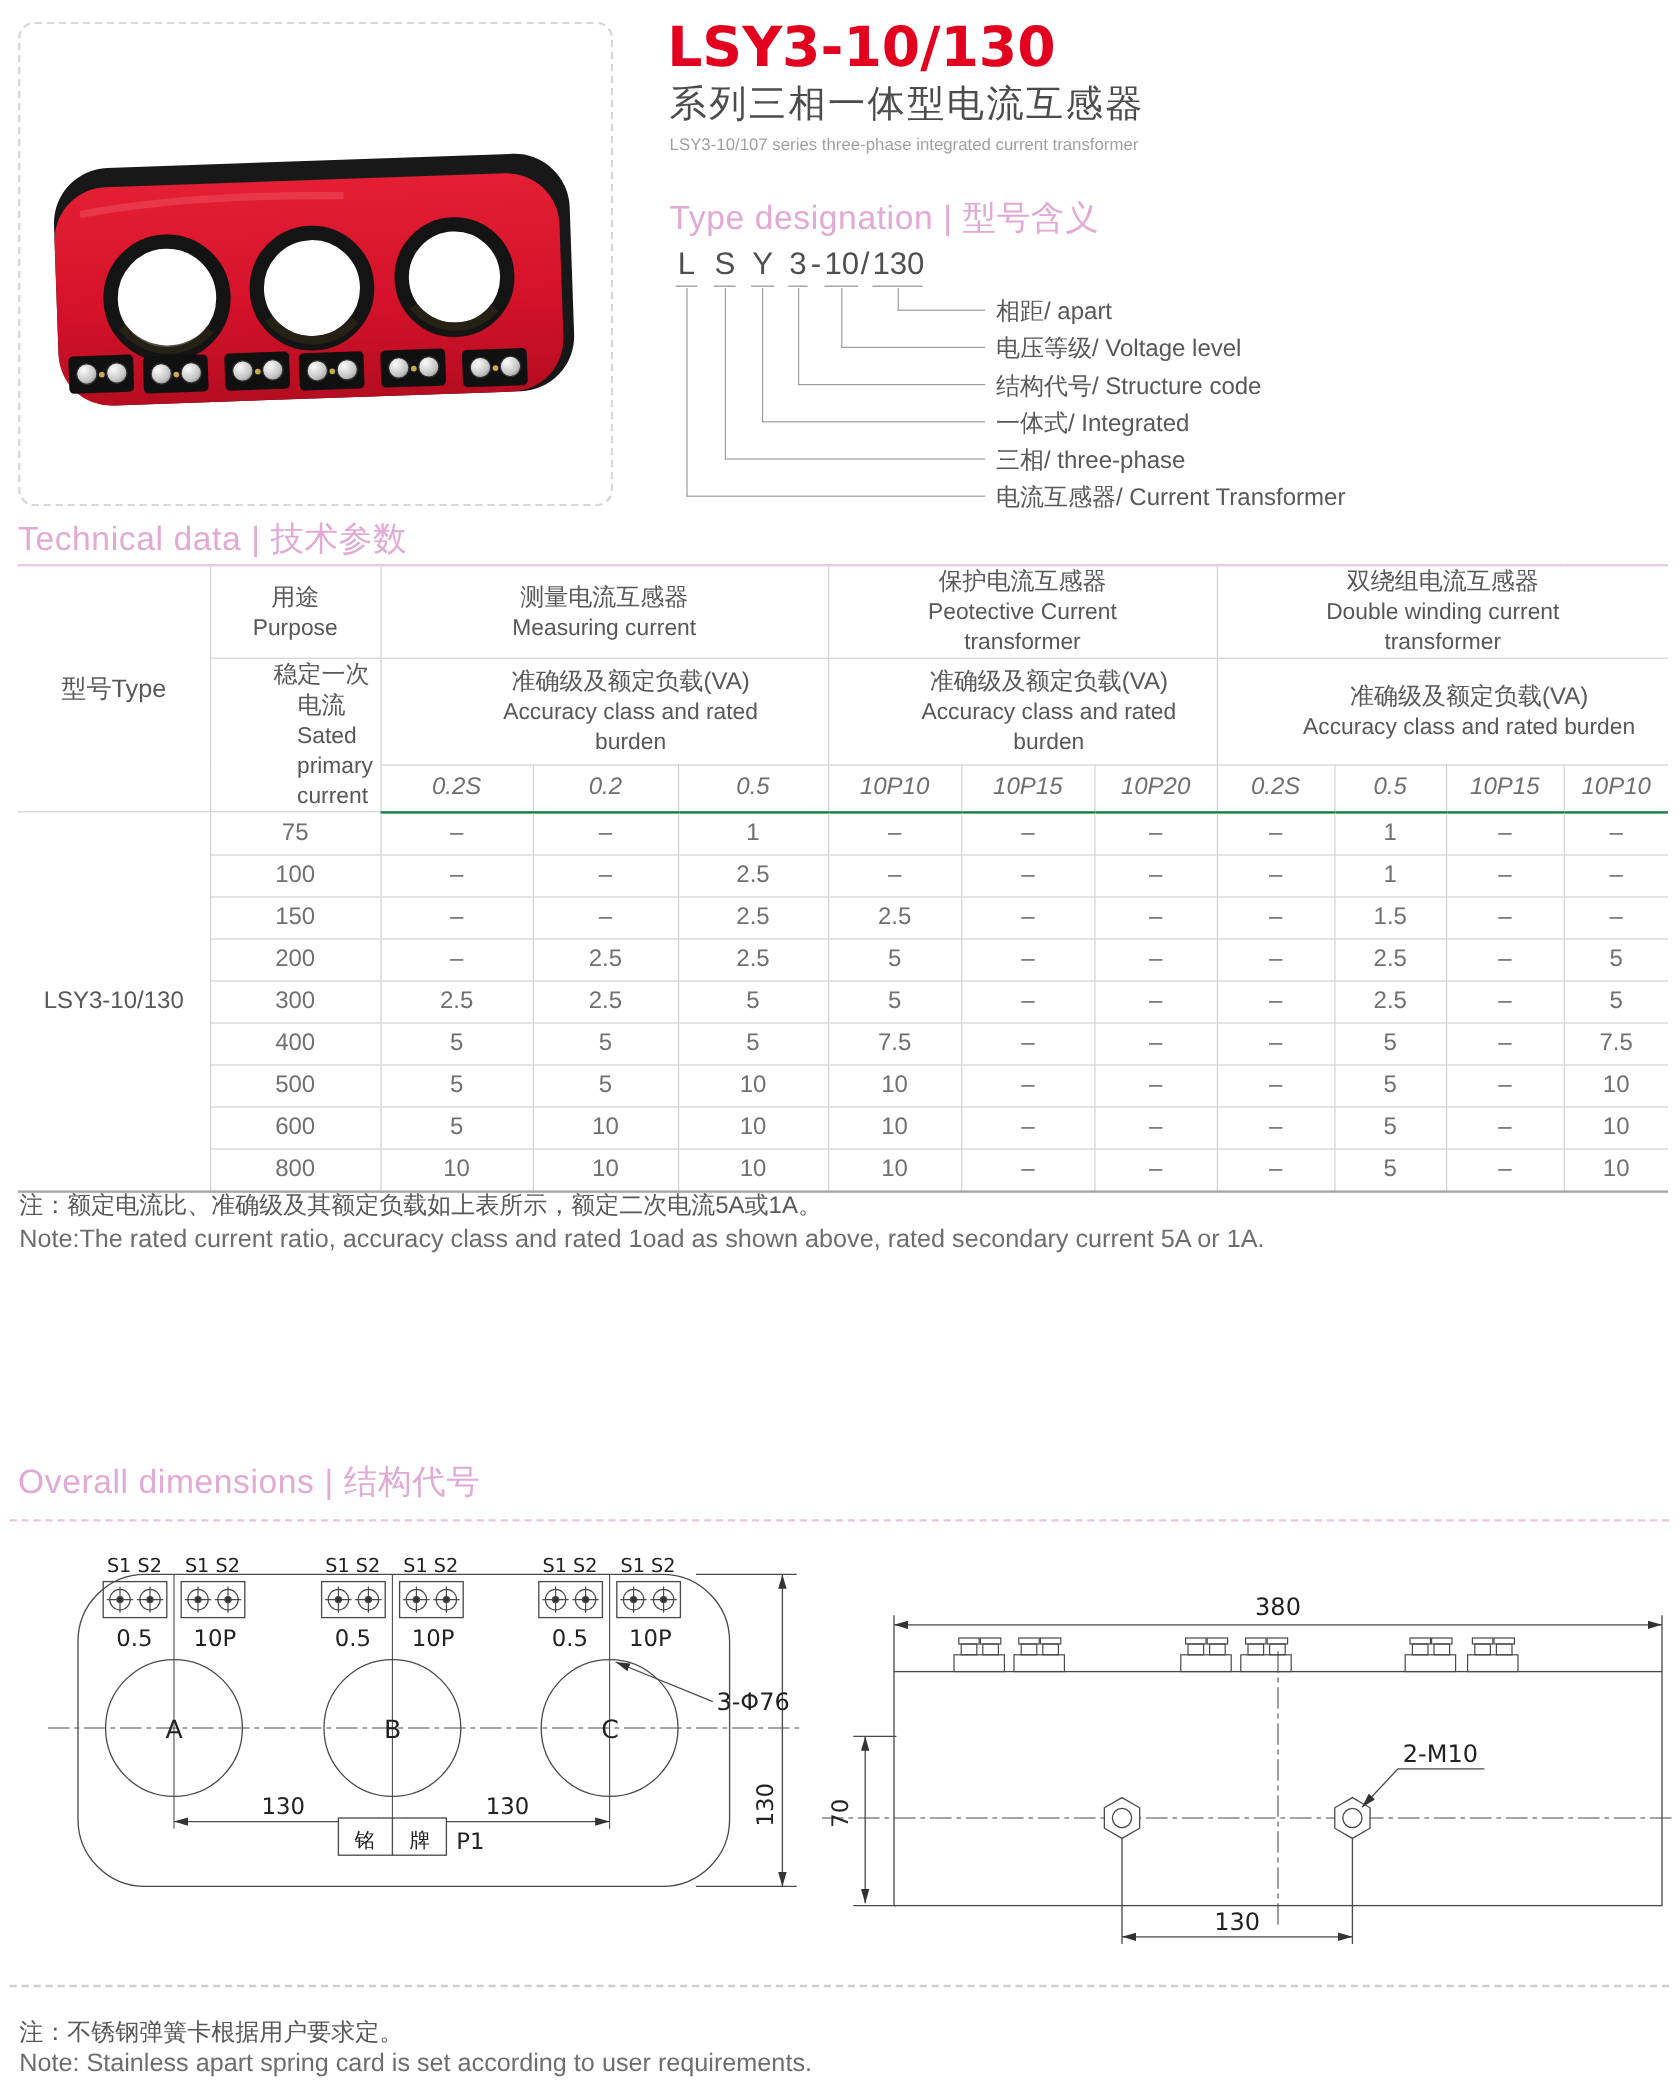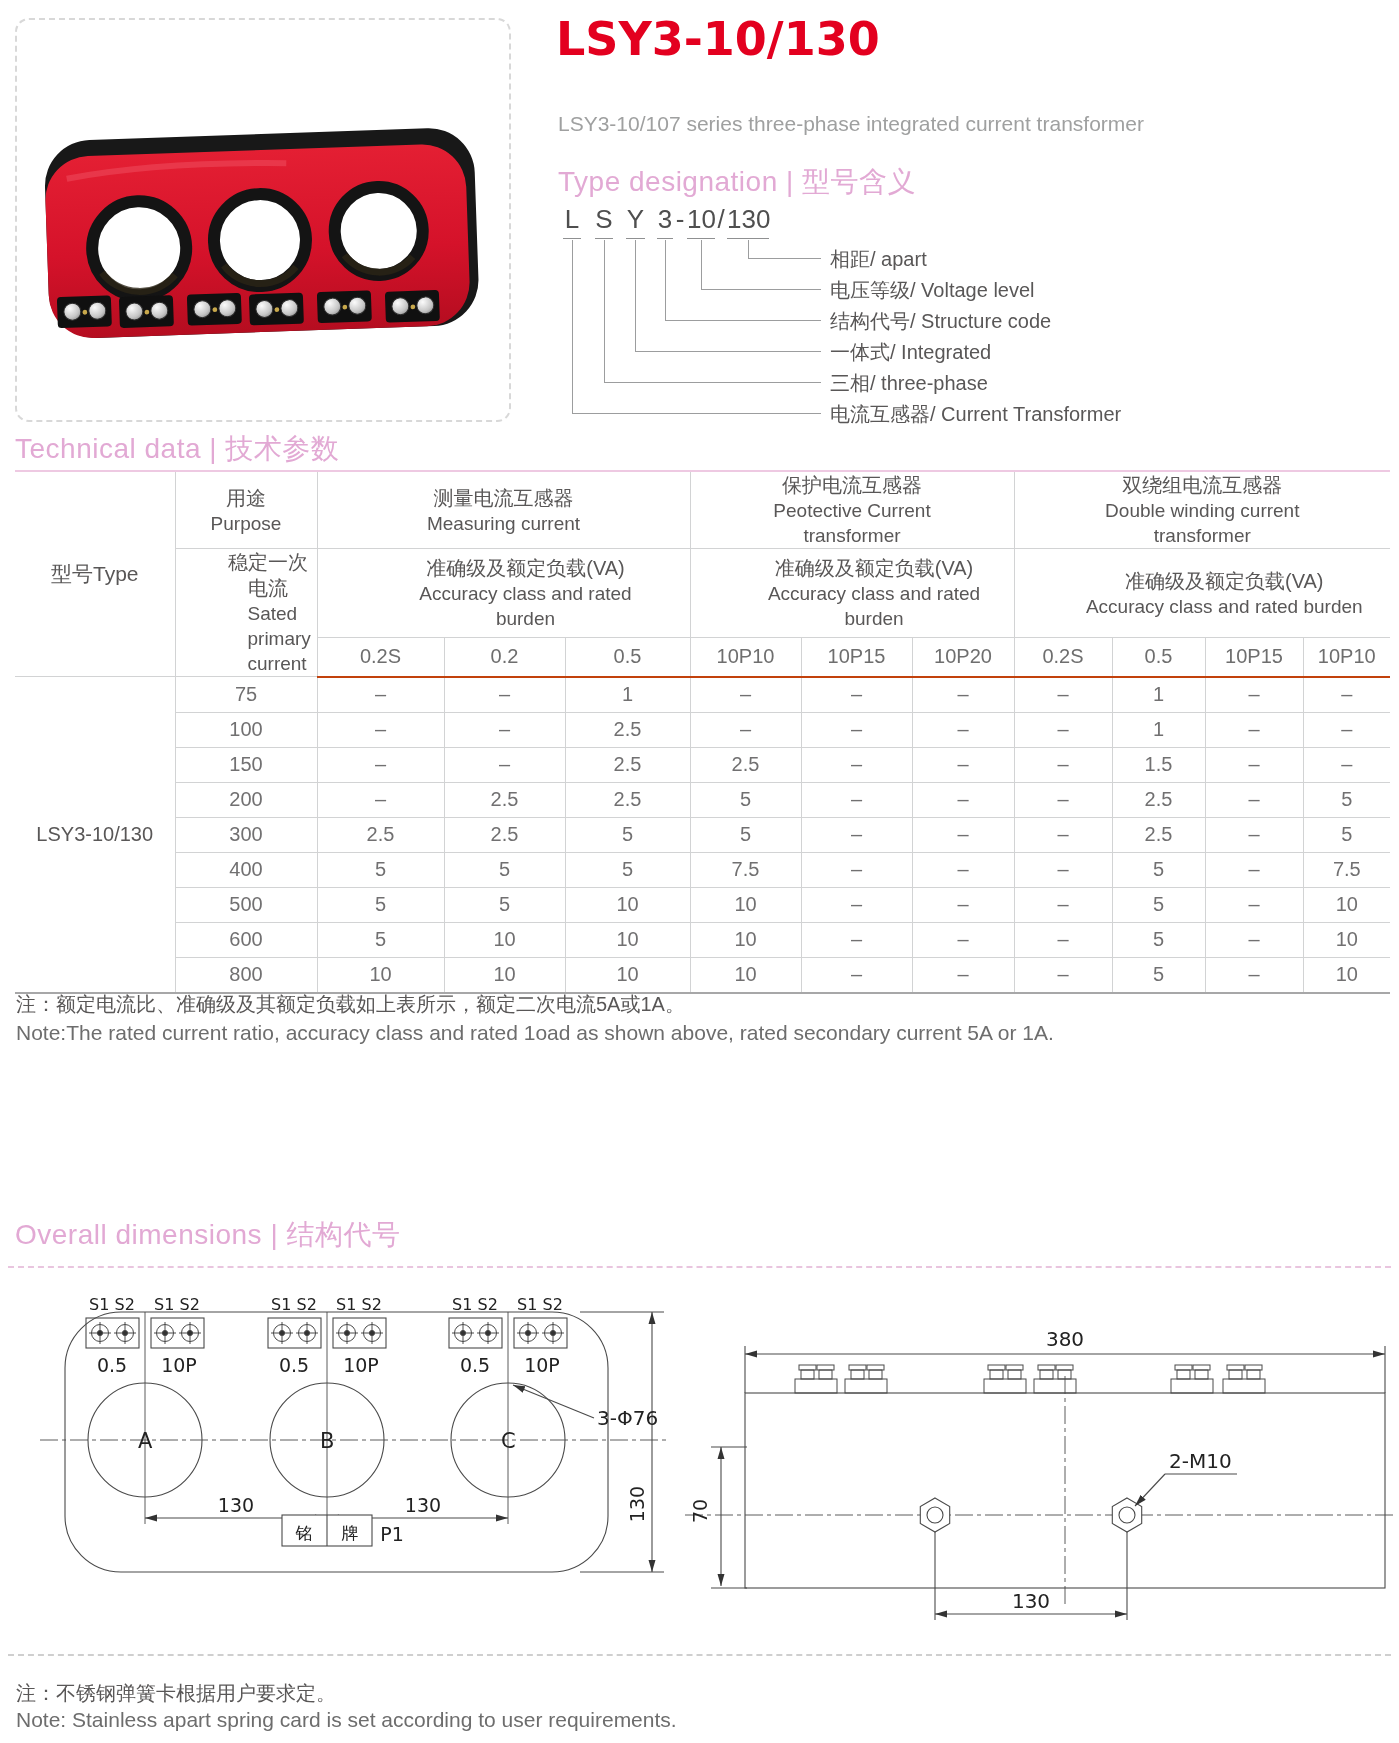--- a/index.html
+++ b/index.html
@@ -8,40 +8,40 @@
 
   
   .photo-box{position:absolute;left:15px;top:18px;width:492px;height:400px;
     border:2px dashed #d8d8d8;border-radius:14px;background:#fff;}
   .photo-svg{position:absolute;left:22px;top:102px;width:448px;height:238px;}
 
   
   .title{position:absolute;left:556px;top:12px;font-size:46px;font-weight:800;
     color:#e3001f;letter-spacing:0px;font-family:"DejaVu Sans","Liberation Sans",sans-serif;}
   .sub-zh{position:absolute;left:558px;top:66px;font-size:31px;color:#4c4c4c;letter-spacing:2px;}
-  .sub-en{position:absolute;left:558px;top:112px;font-size:21px;color:#9fa0a0;}
+  .sub-en{position:absolute;left:558px;top:112px;font-size:14px;color:#9fa0a0;}
   .pink-heading{position:absolute;font-size:28px;color:#e2a9d4;letter-spacing:0.5px;}
 
   
   .code-char{position:absolute;top:204px;font-size:26px;color:#4f4f4f;text-align:center;
     border-bottom:1px solid #8f9091;padding-bottom:3px;}
   .code-plain{position:absolute;top:204px;font-size:26px;color:#4f4f4f;text-align:center;}
   .conn{position:absolute;border-left:1px solid #9c9d9e;border-bottom:1px solid #9c9d9e;}
   .td-label{position:absolute;left:830px;font-size:20px;color:#595757;white-space:nowrap;}
 
   
   .tech-table{position:absolute;left:15px;top:470px;width:1375px;border-collapse:collapse;
     table-layout:fixed;border-top:2px solid #eec9e2;border-bottom:2px solid #a7a7a8;}
   .tech-table td{border:1px solid #d2d3d4;text-align:center;vertical-align:middle;
     color:#595757;padding:0;}
   .tech-table tr td:first-child{border-left:none;}
   .tech-table tr td:last-child{border-right:none;}
   .tech-table .r1 td{height:74px;}
   .tech-table .r2 td{height:86px;padding-left:44px;}
-  .tech-table .r3 td{height:36px;font-size:20px;color:#6e6e6e;border-bottom:2px solid #c2410c;}
+  .tech-table .r3 td{height:36px;font-size:20px;color:#6e6e6e;border-bottom:2px solid #15803d;font-style:italic;}
   .tech-table .zh{font-size:20px;line-height:26px;}
   .tech-table .en{font-size:19px;line-height:25px;}
   .tech-table .type-head{font-size:21px;}
   .tech-table tbody td{height:34px;font-size:20px;color:#717071;}
   .tech-table tbody .type-cell{font-size:20px;color:#595757;}
 
   .note-line{position:absolute;left:16px;font-size:20px;color:#595757;}
   .note-line.en{font-size:21px;color:#6d6d6d;}
 
   .dash-pink{position:absolute;left:8px;width:1383px;border-top:2px dashed #e9c5df;}
@@ -119,20 +119,21 @@
               <circle cx="15" cy="15" r="8.5" fill="url(#screwg)" stroke="#2c2c2c"></circle>
               <circle cx="40" cy="15" r="8.5" fill="url(#screwg)" stroke="#2c2c2c"></circle>
               <circle cx="27.5" cy="16" r="2.4" fill="#c8a84b"></circle>
             </g>
         </g>
       </g>
     </svg>
   </div>
 
   <div class="title">LSY3-10/130</div>
+  <div class="sub-zh">系列三相一体型电流互感器</div>
   <div class="sub-en">LSY3-10/107 series three-phase integrated current transformer</div>
 
   <div class="pink-heading" style="left:558px;top:163px;">Type designation | 型号含义</div>
 
   <span class="code-char" style="left:563px;width:18px;">L</span>
   <span class="code-char" style="left:595px;width:18px;">S</span>
   <span class="code-char" style="left:626px;width:19px;">Y</span>
   <span class="code-char" style="left:657px;width:16px;">3</span>
   <span class="code-plain" style="left:674px;width:12px;">-</span>
   <span class="code-char" style="left:687px;width:28px;">10</span>

